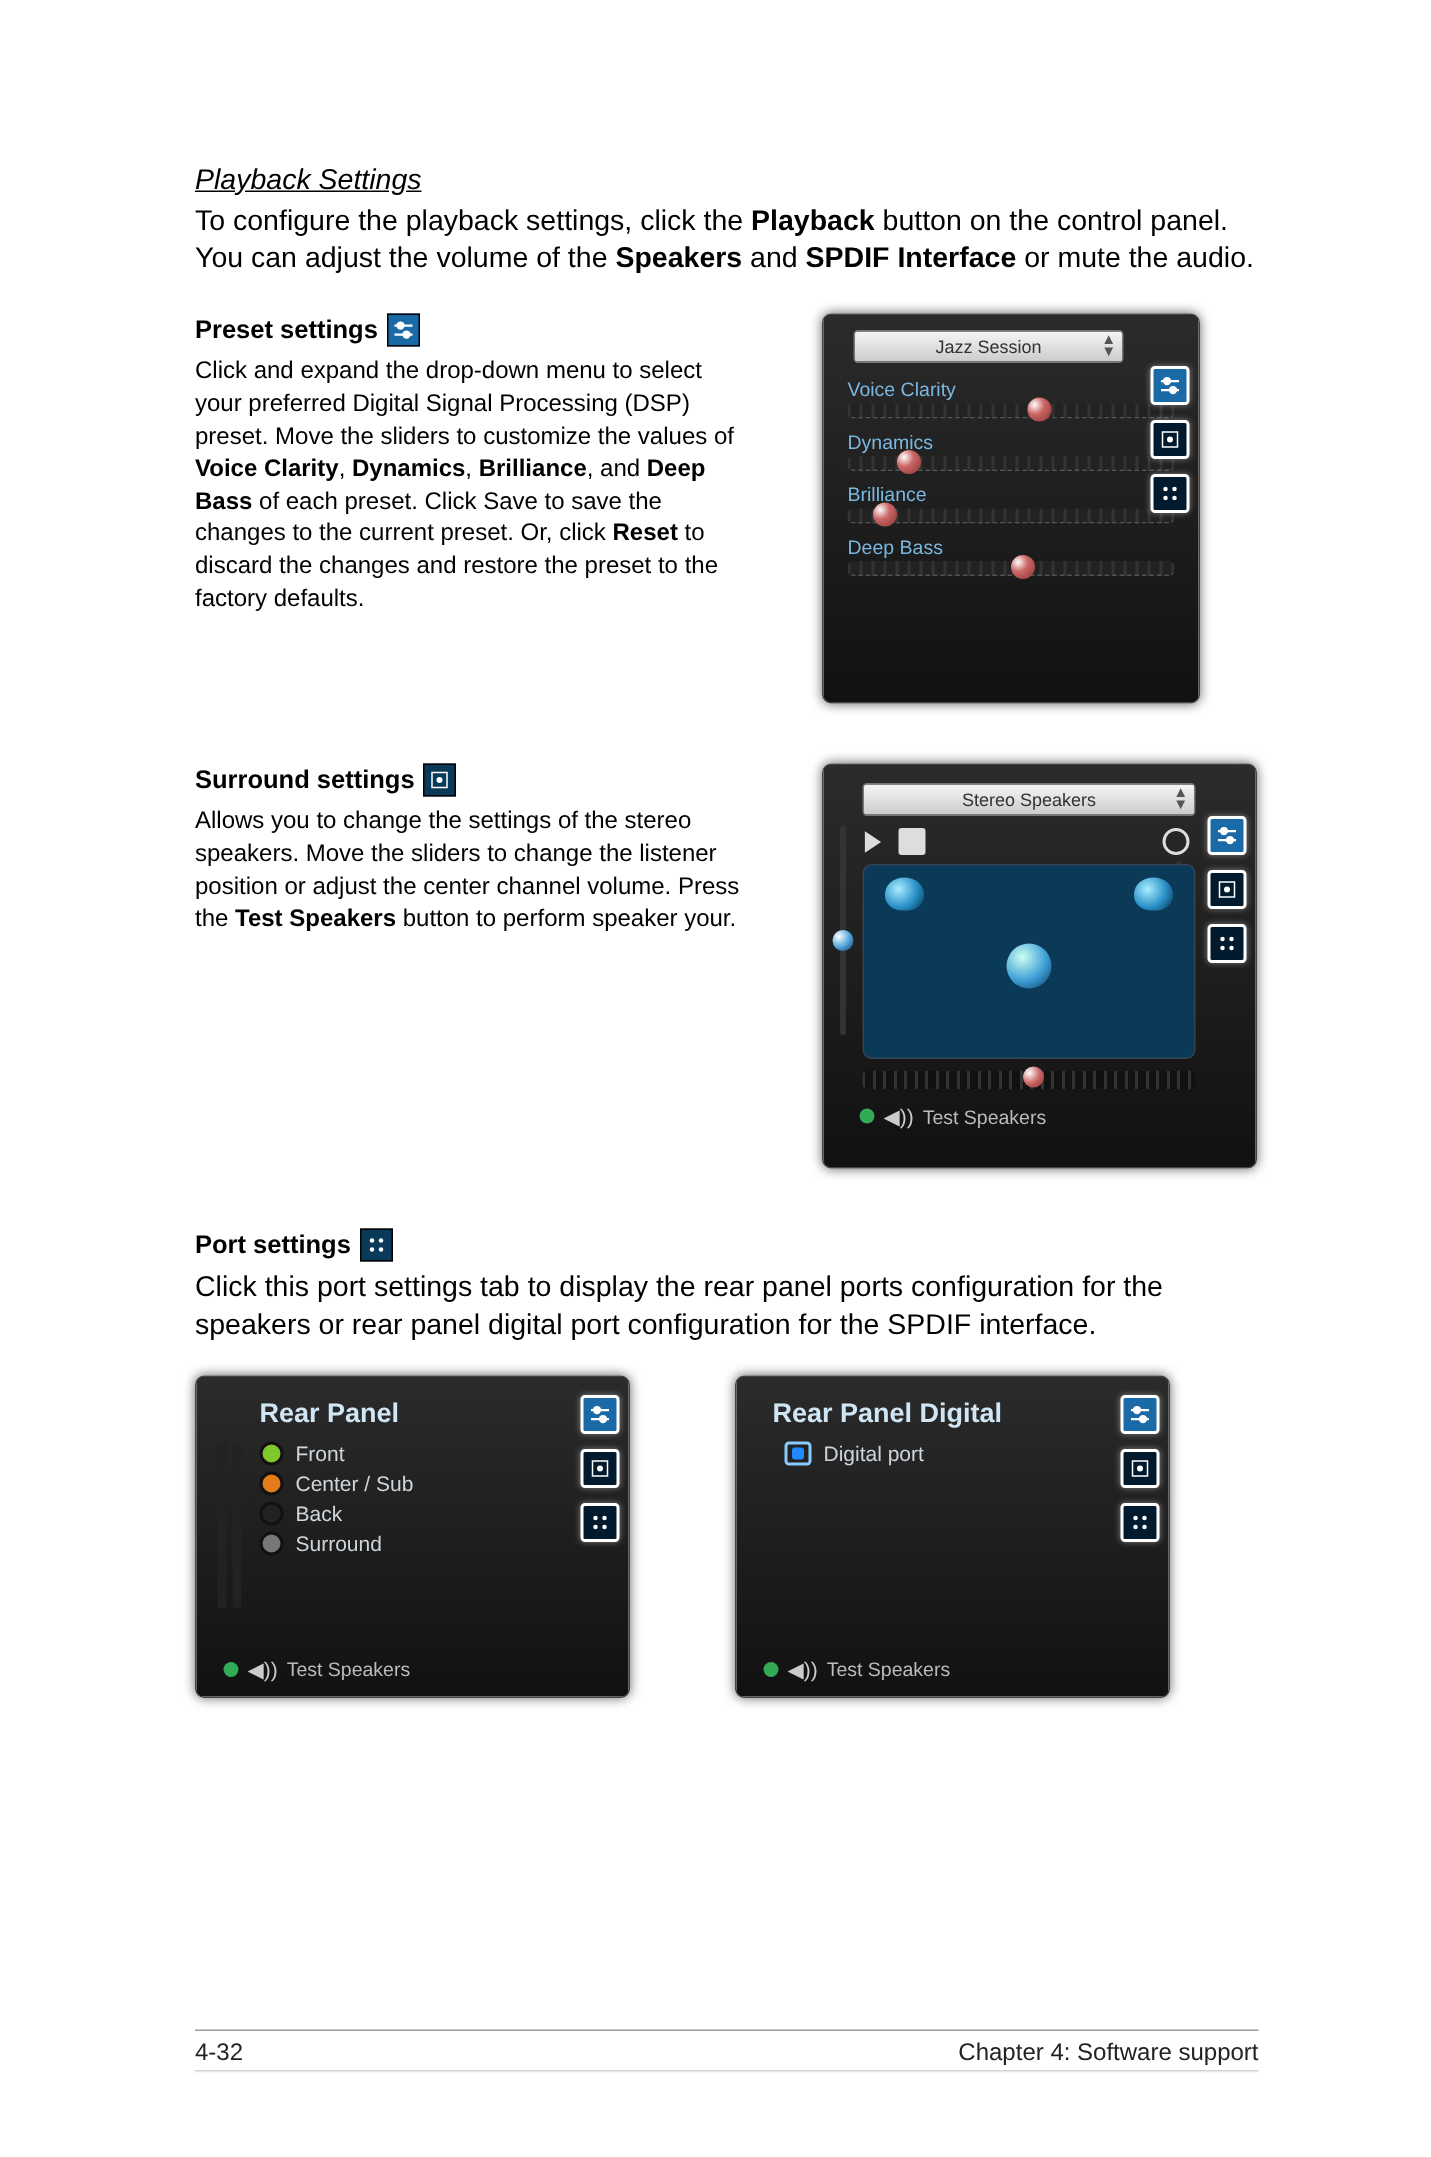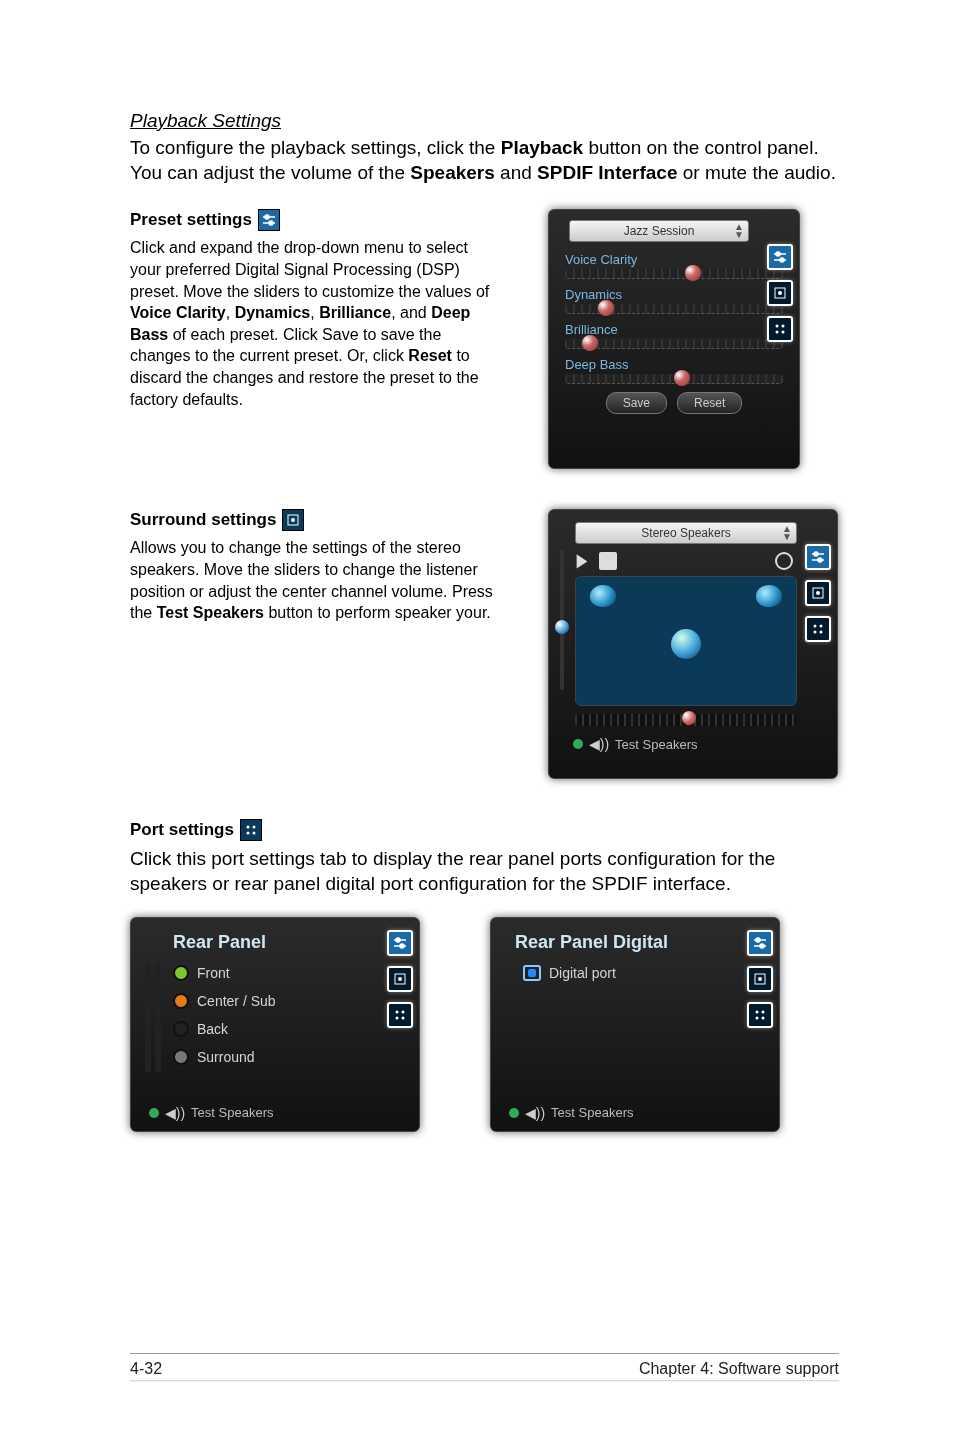--- a/index.html
+++ b/index.html
@@ -131,21 +131,21 @@
   .test-row .dot { width:10px; height:10px; background:#3a5; border-radius:50%;}
   .test-row .snd { color:#ccc; font-size:14px;}
   .test-row .lbl { color:#bbb; font-size:13px;}
   .h-slider { margin:8px 0 0 0; height:12px; position:relative; background:repeating-linear-gradient(90deg,#333 0 2px,#111 2px 7px); border-radius:3px;}
   .h-slider .thumb { position:absolute; left:48%; top:-3px; width:14px; height:14px; border-radius:50%; background:radial-gradient(circle at 30% 30%,#fff,#c66,#833);}
 
   
   .port-row { display:flex; gap:70px; margin-top:20px;}
   .port-panel { width:290px; height:215px; position:relative; padding:14px 40px 8px 14px;}
   .port-title { color:#cfe6f5; font-size:18px; margin-bottom:8px; margin-left:28px;font-weight:bold;}
-  .port-item { display:flex; align-items:center; gap:8px; margin:12px 0 4px 28px; }
+  .port-item { display:flex; align-items:center; gap:8px; margin:0 0 4px 28px; }
   .port-item .jack {
     width:16px; height:16px; border-radius:50%; border:2px solid #111;
   }
   .port-item .lbl { color:#cfd6db; font-size:14px; }
   .jack.lime { background:#7fc72a;}
   .jack.orange { background:#e37b1a;}
   .jack.black { background:#222;}
   .jack.gray { background:#777;}
   .opt { width:18px; height:16px; background:#222; border:2px solid #8cf; border-radius:3px; display:flex; align-items:center; justify-content:center;}
   .opt .inner { width:8px; height:8px; background:#28f; border-radius:2px;}
@@ -214,24 +214,20 @@
         <div class="slider-track">
             <div class="slider-thumb" style="left:8%"></div>
           </div>
       </div>
       <div class="slider-group">
         <div class="slider-label">Deep Bass</div>
         <div class="slider-track">
             <div class="slider-thumb" style="left:50%"></div>
           </div>
       </div>
-      <div class="btn-row">
-        <div class="pill-btn">Save</div>
-        <div class="pill-btn">Reset</div>
-      </div>
       <div class="side-tabs">
         <div class="tab">
             <svg width="14" height="14" viewBox="0 0 14 14">
               <g stroke="#fff" stroke-width="1.5">
                 <line x1="1" y1="4" x2="13" y2="4"></line>
                 <line x1="1" y1="10" x2="13" y2="10"></line>
                 <circle cx="5" cy="4" r="2" fill="#fff"></circle>
                 <circle cx="9" cy="10" r="2" fill="#fff"></circle>
               </g>
             </svg>

